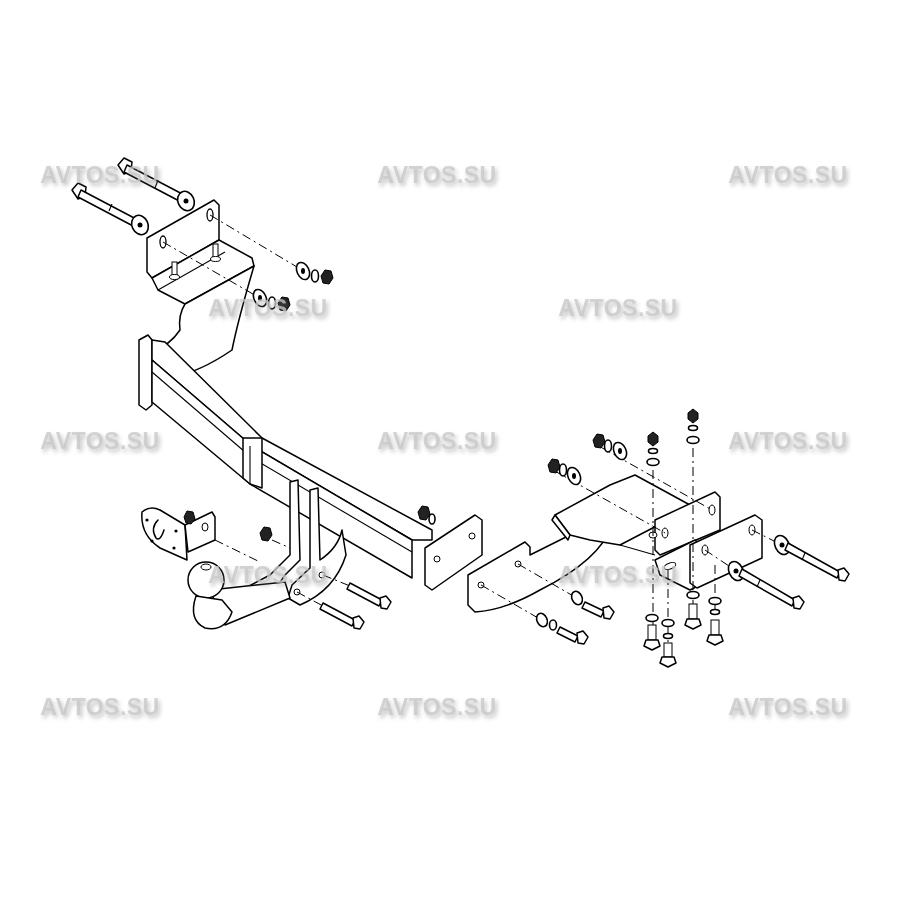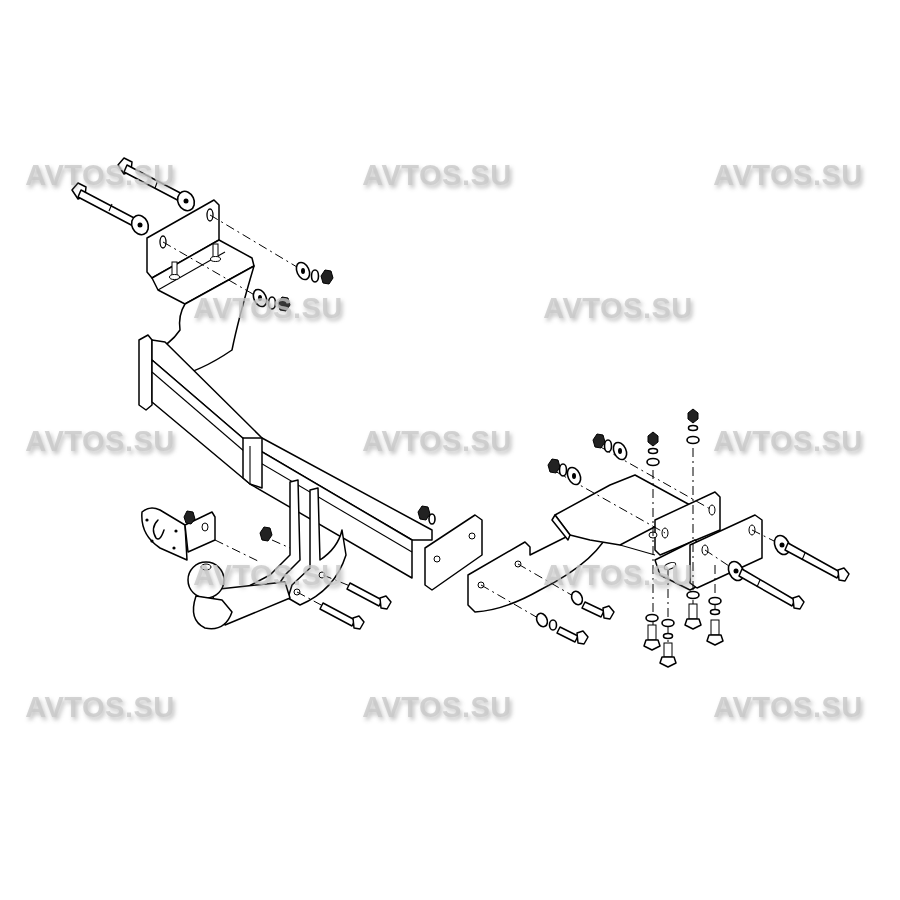--- a/index.html
+++ b/index.html
@@ -3,21 +3,21 @@
   <meta charset="utf-8">
   <style>
     html, body { margin: 0; padding: 0; background: #ffffff; }
     body { width: 900px; height: 900px; position: relative; overflow: hidden; font-family: "Liberation Sans", sans-serif; }
     #drawing { position: absolute; left: 0; top: 0; width: 900px; height: 900px; }
     .wm-layer { position: absolute; left: 0; top: 0; width: 900px; height: 900px; pointer-events: none; }
     .wm {
       position: absolute;
       font-family: "Liberation Sans", sans-serif;
       font-weight: bold;
-      font-size: 29px;
+      font-size: 23px;
       letter-spacing: 0.5px;
       color: rgba(200,200,200,0.78);
       text-shadow: 2px 3px 4px rgba(120,120,120,0.45);
       transform: translate(-50%, -50%);
       white-space: nowrap;
     }
     .ln { fill: #fff; stroke: #000; stroke-width: 1.5; stroke-linejoin: round; stroke-linecap: round; }
     .ln-thin { fill: none; stroke: #000; stroke-width: 1.1; }
     .dash { fill: none; stroke: #000; stroke-width: 1; stroke-dasharray: 9 4 2 4; }
     .nut { fill: #222; stroke: #000; stroke-width: 1; }

